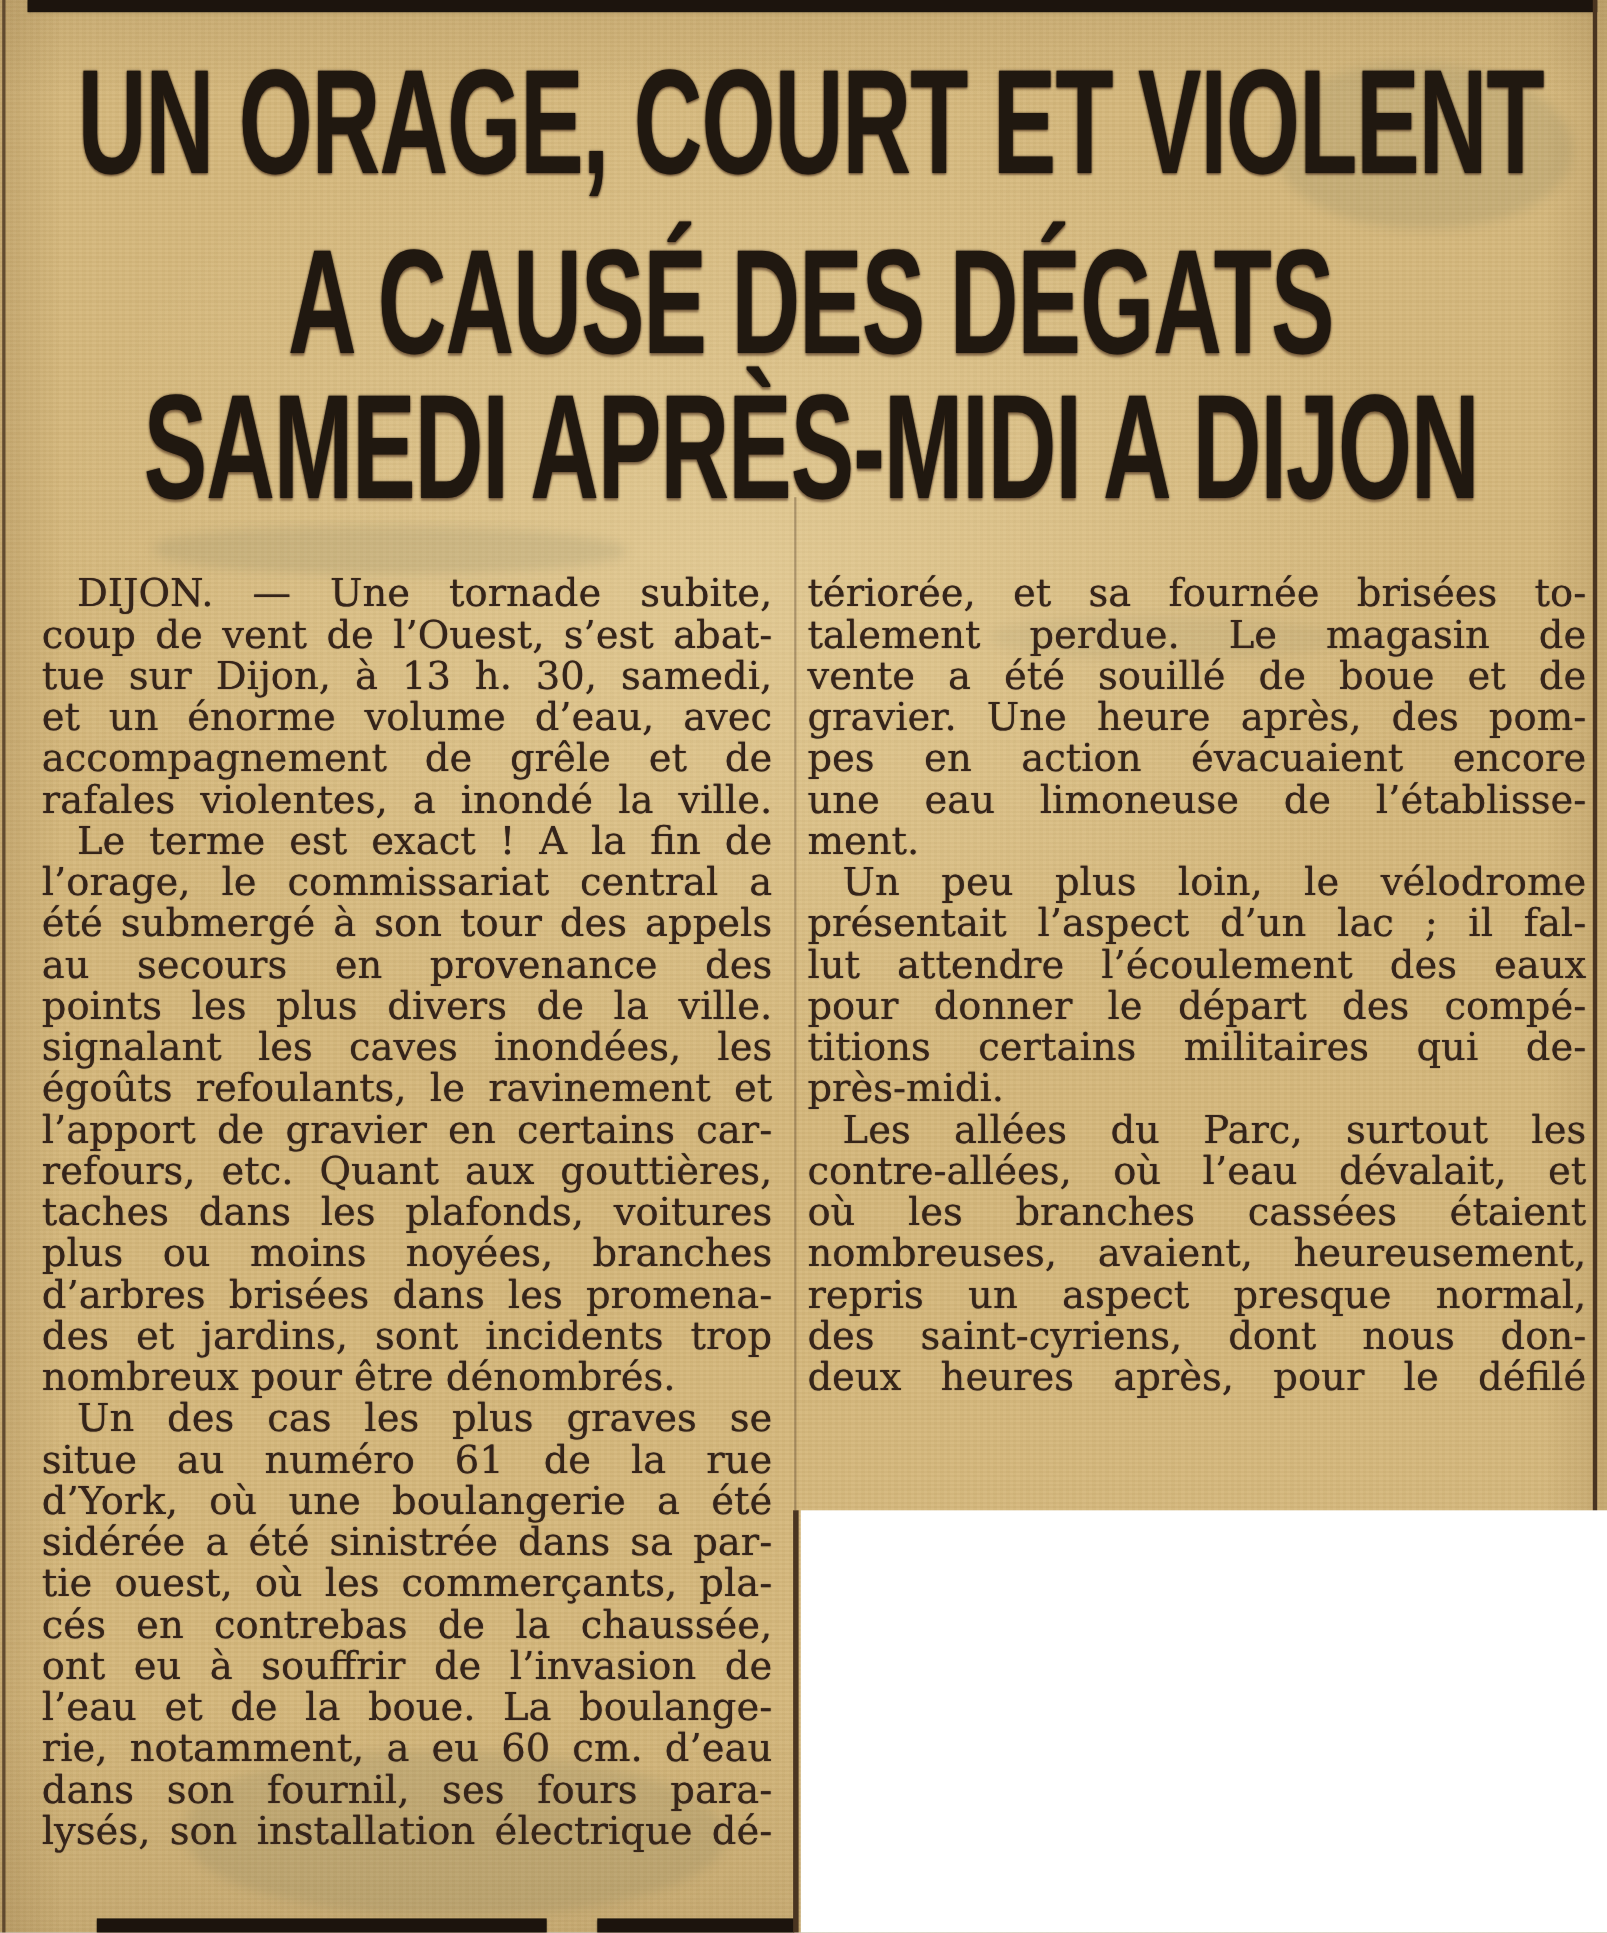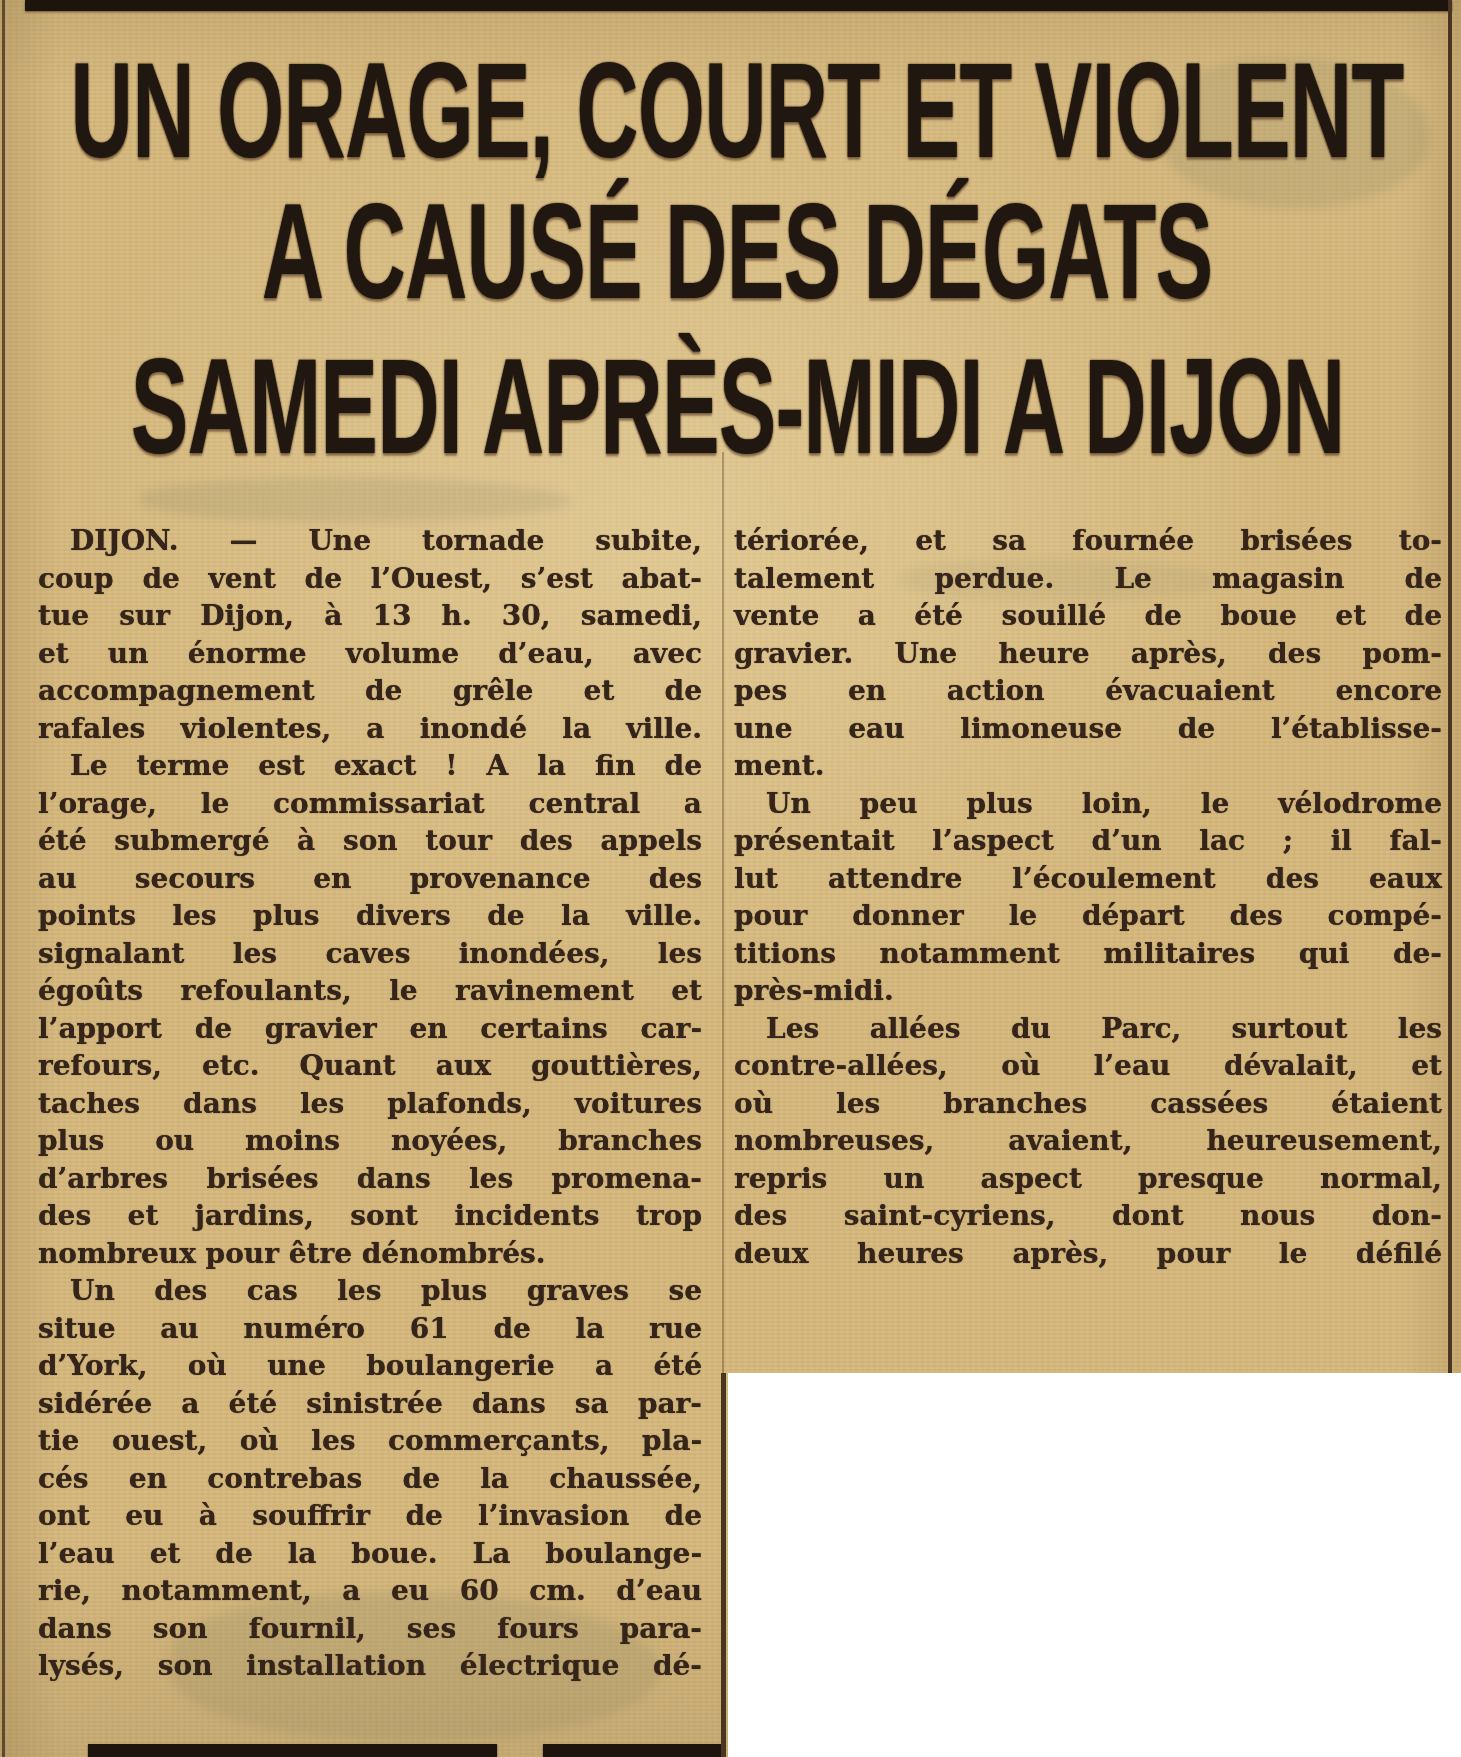--- a/index.html
+++ b/index.html
@@ -41,24 +41,23 @@
     white-space:nowrap;
     color:var(--headline-ink,#1f1710);
     transform:scale(0.80,1.25);
     transform-origin:center top;
     text-shadow:0 2px 2px rgba(60,30,15,0.45), 0 0 2px rgba(35,22,10,0.85);
   }
   
   .col{
     position:absolute;
     line-height:37.5px;
-    font-size:28px;
+    font-size:35px;
     color:var(--body-ink,#35241a);
     text-shadow:0 0 1px rgba(53,36,26,0.85);
-    font-weight:bold;
   }
   .col .para{margin:0;}
   .col .line{white-space:nowrap;overflow:visible;}
   .col .line.just{
     white-space:normal;
     text-align:justify;
     text-align-last:justify;
   }
   .col .line.indent{text-indent:32px;}
 </style>
@@ -79,21 +78,21 @@
   <div class="bar" style="left:543px;top:1744px;width:179px;height:13px;"></div>
 
   <div class="vrule" style="left:2px;top:0;width:3px;height:1757px;opacity:.8;"></div>
   <div class="vrule" style="left:1448px;top:0;width:4px;height:1374px;"></div>
   <div class="vrule" style="left:722px;top:452px;width:2px;height:921px;opacity:.35;"></div>
 
   <div>
     <div class="headline-line" style="top:32px;">
       <span class="headline-text">UN ORAGE, COURT ET VIOLENT</span>
     </div>
-    <div class="headline-line" style="top:173px;">
+    <div class="headline-line" style="top:196px;">
       <span class="headline-text">A CAUSÉ DES DÉGATS</span>
     </div>
     <div class="headline-line" style="top:328px;">
       <span class="headline-text">SAMEDI APRÈS-MIDI A DIJON</span>
     </div>
   </div>
 
   <div class="col" style="left:38px;top:522px;width:664px;">
       <div class="para">
         <div class="line just indent">DIJON. — Une tornade subite,</div>
@@ -141,21 +140,21 @@
         <div class="line just">gravier. Une heure après, des pom-</div>
         <div class="line just">pes en action évacuaient encore</div>
         <div class="line just">une eau limoneuse de l’établisse-</div>
         <div class="line">ment.</div>
       </div>
       <div class="para">
         <div class="line just indent">Un peu plus loin, le vélodrome</div>
         <div class="line just">présentait l’aspect d’un lac ; il fal-</div>
         <div class="line just">lut attendre l’écoulement des eaux</div>
         <div class="line just">pour donner le départ des compé-</div>
-        <div class="line just">titions notamment militaires qui de-</div>
+        <div class="line just">titions certains militaires qui de-</div>
         <div class="line">près-midi.</div>
       </div>
       <div class="para">
         <div class="line just indent">Les allées du Parc, surtout les</div>
         <div class="line just">contre-allées, où l’eau dévalait, et</div>
         <div class="line just">où les branches cassées étaient</div>
         <div class="line just">nombreuses, avaient, heureusement,</div>
         <div class="line just">repris un aspect presque normal,</div>
         <div class="line just">des saint-cyriens, dont nous don-</div>
         <div class="line just">deux heures après, pour le défilé</div>

